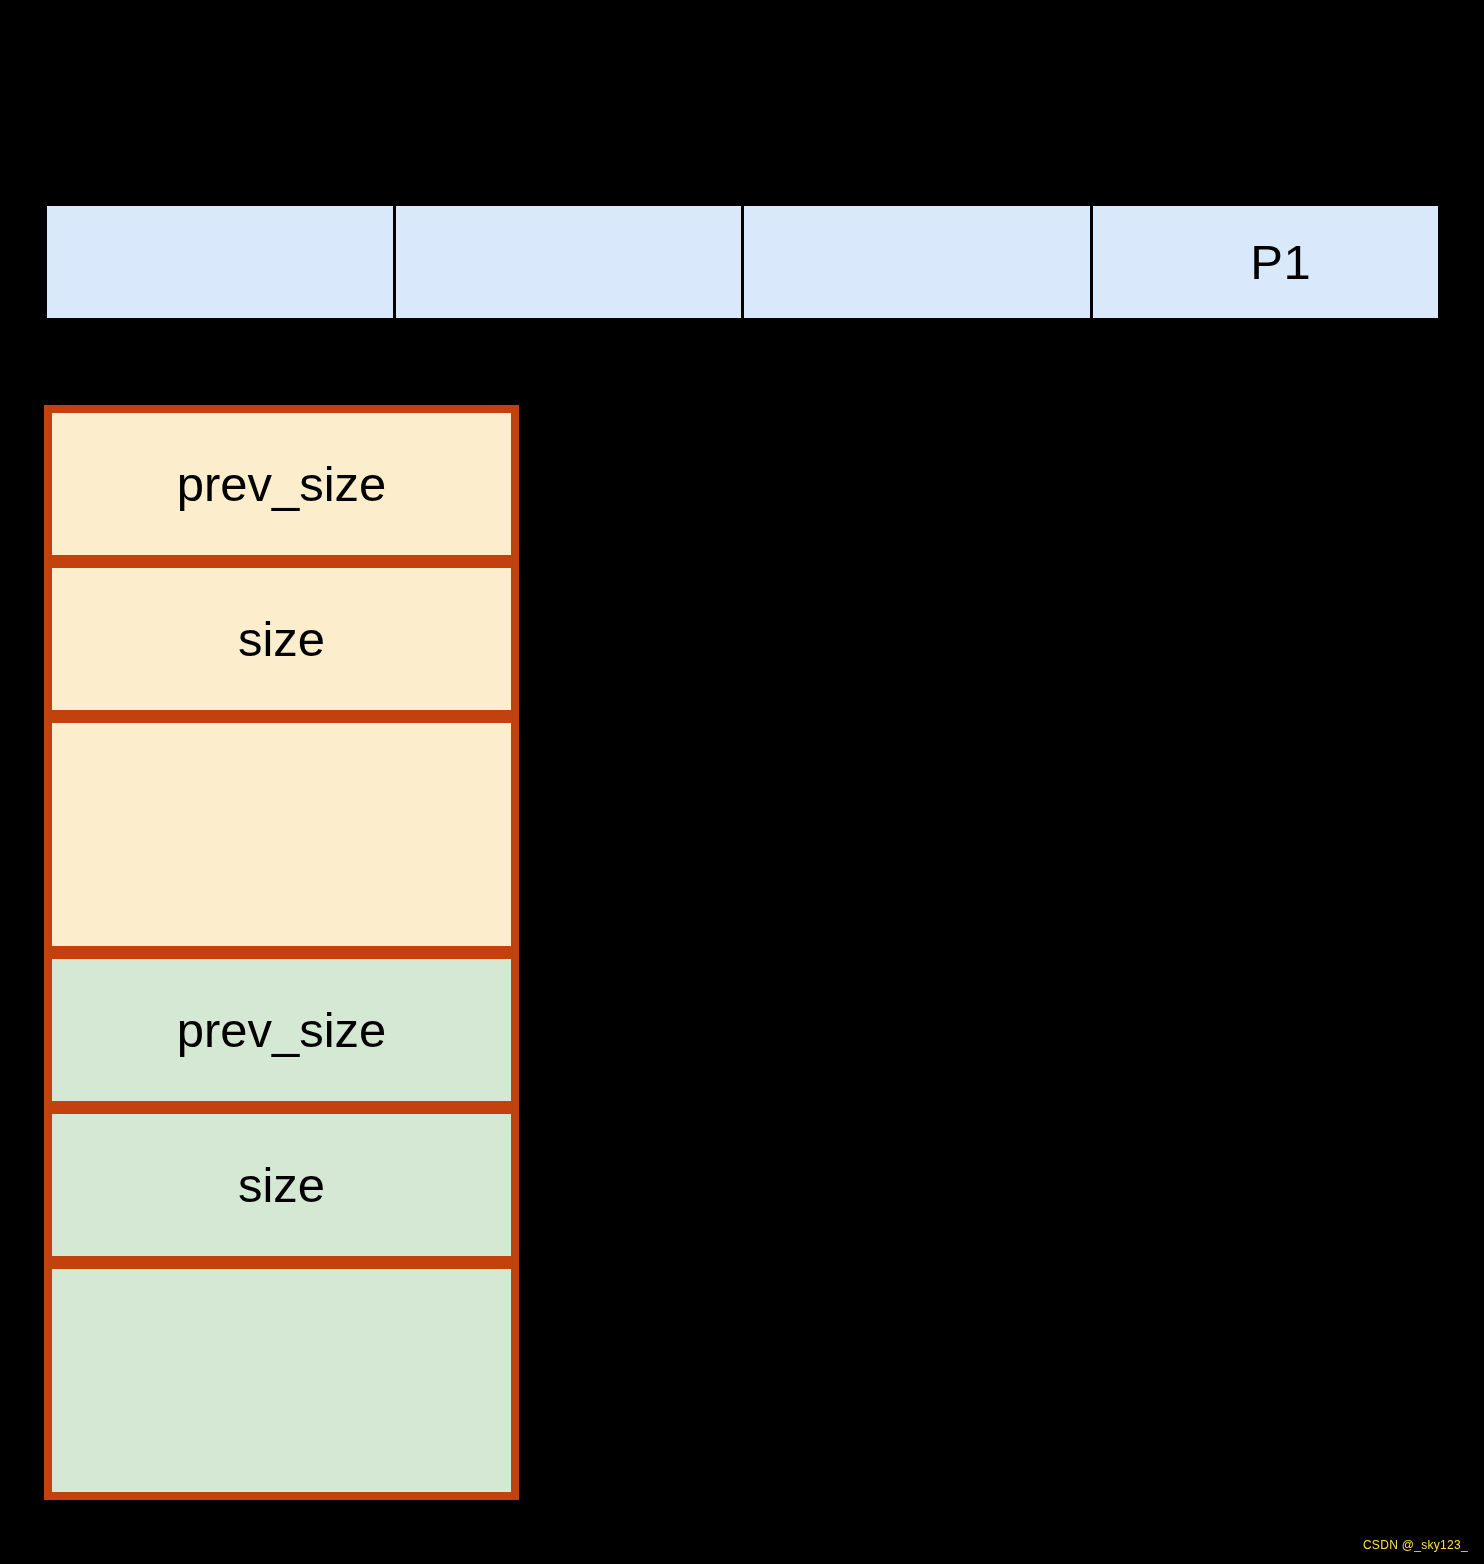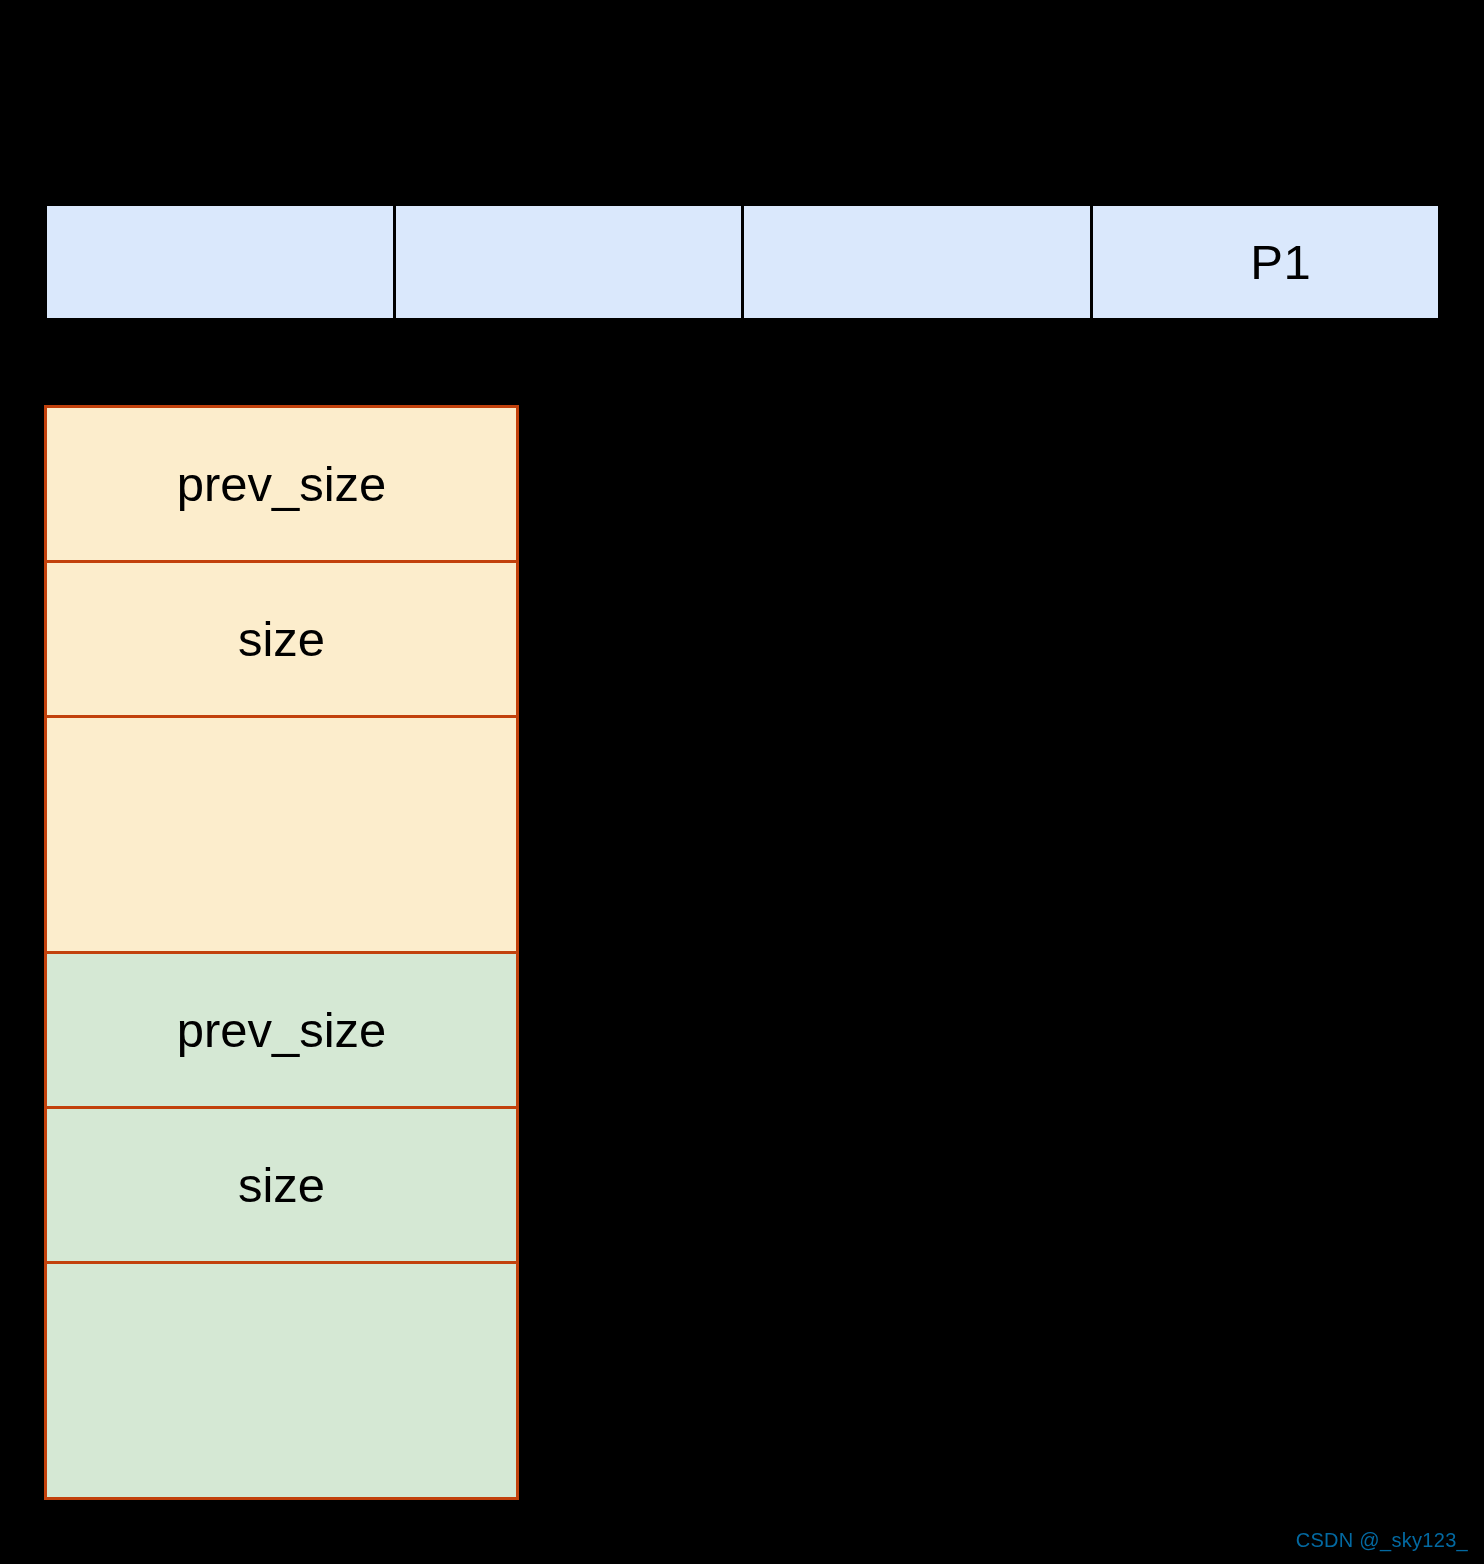--- a/index.html
+++ b/index.html
@@ -44,42 +44,42 @@
 
   
   #heap-column {
     position: absolute;
     left: 44px;
     top: 405px;
     width: 475px;
   }
   .heap-cell {
     box-sizing: border-box;
-    border: 3px solid #c2410c;
+    border: 8px solid #c2410c;
     margin-bottom: -3px;
     display: flex;
     align-items: center;
     justify-content: center;
     color: #000000;
     font-size: 49px;
     line-height: 1;
   }
   .heap-cell.fill-cream { background: #fcedcc; }
   .heap-cell.fill-green { background: #d5e8d4; }
   .heap-cell.h-field  { height: 158px; }
   .heap-cell.h-body   { height: 239px; }
   .heap-cell:last-child { margin-bottom: 0; }
 
   
   #watermark {
     position: absolute;
     right: 16px;
     bottom: 12px;
-    color: #0369a1;
-    font-size: 20px;
+    color: #fde047;
+    font-size: 12px;
     letter-spacing: 0.3px;
     white-space: nowrap;
   }
 </style>
 </head>
 <body>
 
 <div id="chunk-row">
   <div class="cell"></div>
   <div class="cell"></div>

